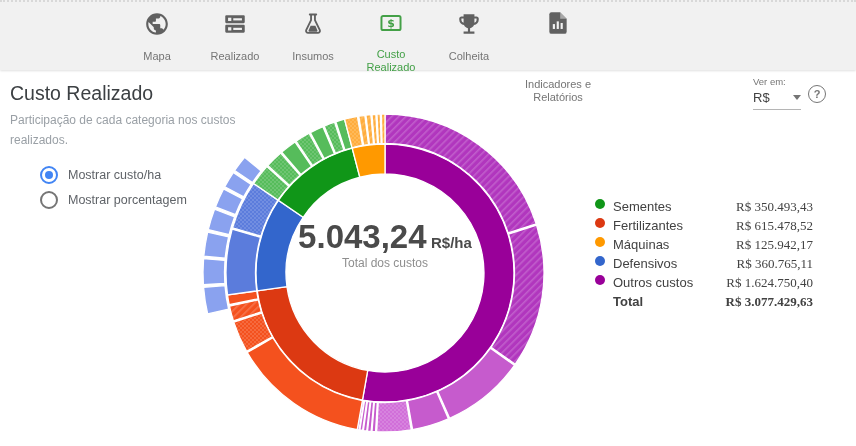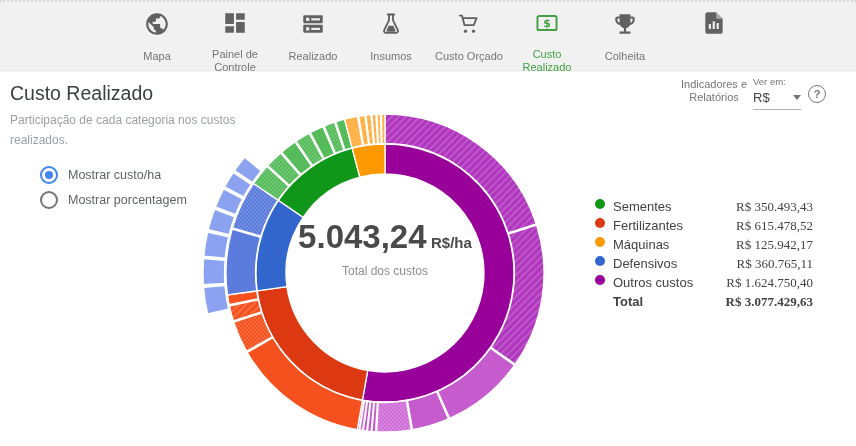--- a/index.html
+++ b/index.html
@@ -36,21 +36,21 @@
   .caret{width:0;height:0;border-left:4px solid transparent;border-right:4px solid transparent;
     border-top:5px solid #757575;}
   .help-btn{position:absolute;left:808px;top:85px;width:16px;height:16px;border:1.6px solid #767676;
     border-radius:50%;display:flex;align-items:center;justify-content:center;
     font-size:11px;font-weight:bold;color:#767676;cursor:pointer;}
   
   #sunburst{position:absolute;left:200px;top:95px;}
   .chart-center{position:absolute;left:285px;top:218px;width:200px;text-align:center;pointer-events:none;}
   .center-value{font-size:33px;font-weight:bold;color:#4A4A4A;}
   .center-unit{font-size:15px;font-weight:bold;color:#4A4A4A;}
-  .center-label{font-size:12px;color:#8E8E8E;margin-top:8px;}
+  .center-label{font-size:12px;color:#8E8E8E;margin-top:0;}
   
   .legend{position:absolute;left:595px;top:199px;width:218px;}
   .legend-row{display:flex;align-items:flex-start;height:19px;font-size:13px;color:#424242;}
   .legend-dot{width:10px;height:10px;border-radius:50%;margin-right:8px;flex:0 0 auto;}
   .legend-name{flex:1 1 auto;}
   .legend-value{text-align:right;white-space:nowrap;font-family:Liberation Serif, serif;}
   .legend-row.total{font-weight:bold;}
 </style>
 </head>
 <body>
@@ -62,28 +62,20 @@
 
       <div class="nav-item">
         <span class="ic">
           <svg viewBox="0 0 24 24" width="26" height="26">
               <path fill="currentColor" d="M12 2C6.48 2 2 6.48 2 12s4.48 10 10 10 10-4.48 10-10S17.52 2 12 2zm-1 17.93c-3.95-.49-7-3.85-7-7.93 0-.62.08-1.21.21-1.79L9 15v1c0 1.1.9 2 2 2v1.93zm6.9-2.54c-.26-.81-1-1.39-1.9-1.39h-1v-3c0-.55-.45-1-1-1H8v-2h2c.55 0 1-.45 1-1V7h2c1.1 0 2-.9 2-2v-.41c2.93 1.19 5 4.06 5 7.41 0 2.08-.8 3.97-2.1 5.39z"></path>
             </svg>
         </span>
         <span class="nav-label">Mapa</span>
       </div>
 
-      <div class="nav-item">
-        <span class="ic">
-          <svg viewBox="0 0 24 24" width="26" height="26">
-              <path fill="currentColor" d="M3 13h8V3H3v10zm0 8h8v-6H3v6zm10 0h8V11h-8v10zm0-18v6h8V3h-8z"></path>
-            </svg>
-        </span>
-        <span class="nav-label">Painel de Controle</span>
-      </div>
 
       <div class="nav-item">
         <span class="ic">
           <svg viewBox="0 0 24 24" width="26" height="26">
               <g fill="currentColor">
                 <rect x="3" y="4" width="18" height="7.2" rx="1"></rect>
                 <rect x="3" y="12.8" width="18" height="7.2" rx="1"></rect>
               </g>
               <g fill="#F1F1F1">
                 <rect x="5.6" y="6.2" width="3" height="3"></rect>
@@ -101,32 +93,20 @@
           <svg viewBox="0 0 24 24" width="26" height="26">
               <g fill="none" stroke="currentColor" stroke-width="1.7" stroke-linejoin="round" stroke-linecap="round">
                 <path d="M9 3.2h6M10.2 3.4v5L5.7 17.6a1.9 1.9 0 001.8 2.6h9a1.9 1.9 0 001.8-2.6L13.8 8.4v-5"></path>
               </g>
               <path fill="currentColor" d="M9.8 13.5h4.4l1.9 4.6a.7.7 0 01-.65.95H8.55a.7.7 0 01-.65-.95z"></path>
             </svg>
         </span>
         <span class="nav-label">Insumos</span>
       </div>
 
-      <div class="nav-item">
-        <span class="ic">
-          <svg viewBox="0 0 24 24" width="26" height="26">
-              <g fill="none" stroke="currentColor" stroke-width="1.7" stroke-linejoin="round" stroke-linecap="round">
-                <path d="M3.5 4.2h2l2.3 8.8h8.6l2.6-6.4H6.4"></path>
-              </g>
-              <circle cx="8.8" cy="18.6" r="1.5" fill="currentColor"></circle>
-              <circle cx="16.2" cy="18.6" r="1.5" fill="currentColor"></circle>
-            </svg>
-        </span>
-        <span class="nav-label">Custo Orçado</span>
-      </div>
 
       <div class="nav-item active">
         <span class="ic">
           <svg viewBox="0 0 24 24" width="26" height="26">
               <rect x="3.2" y="5.5" width="17.6" height="13" rx="1.5" fill="none" stroke="currentColor" stroke-width="1.8"></rect>
               <text x="12" y="15.8" text-anchor="middle" font-size="10" font-weight="bold" fill="currentColor" font-family="'DejaVu Sans',sans-serif">$</text>
             </svg>
         </span>
         <span class="nav-label">Custo Realizado</span>
       </div>

